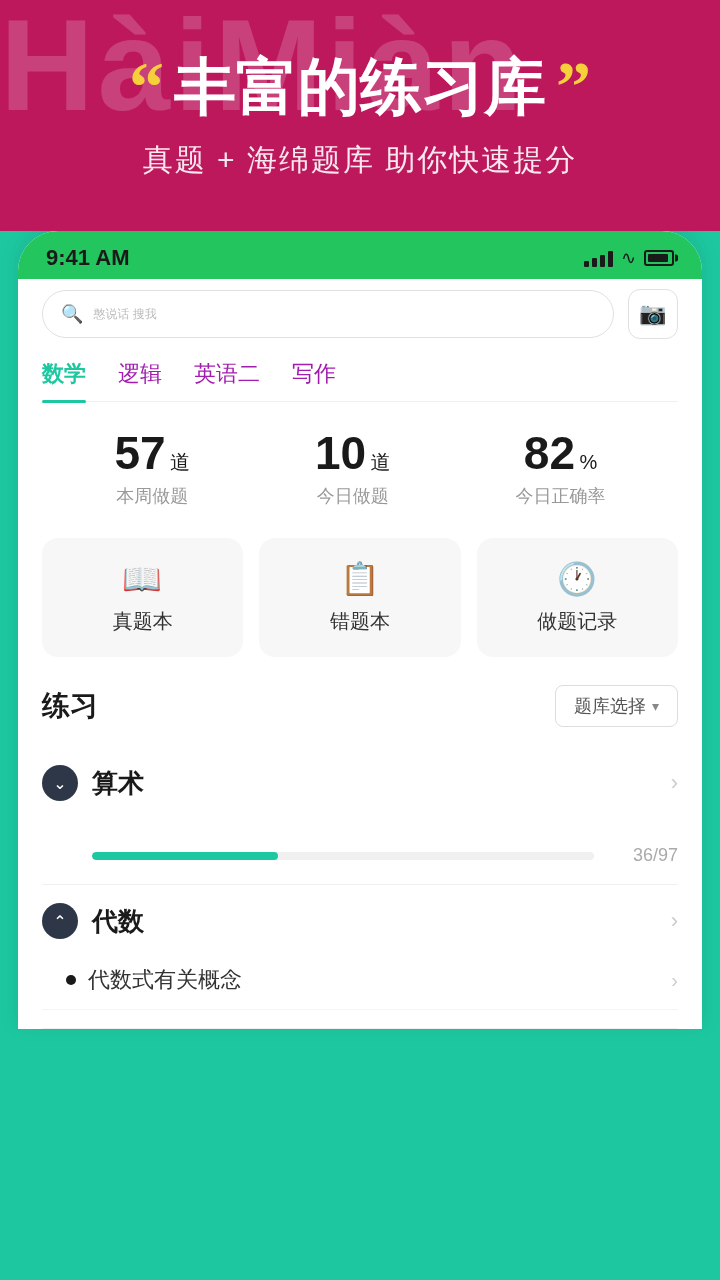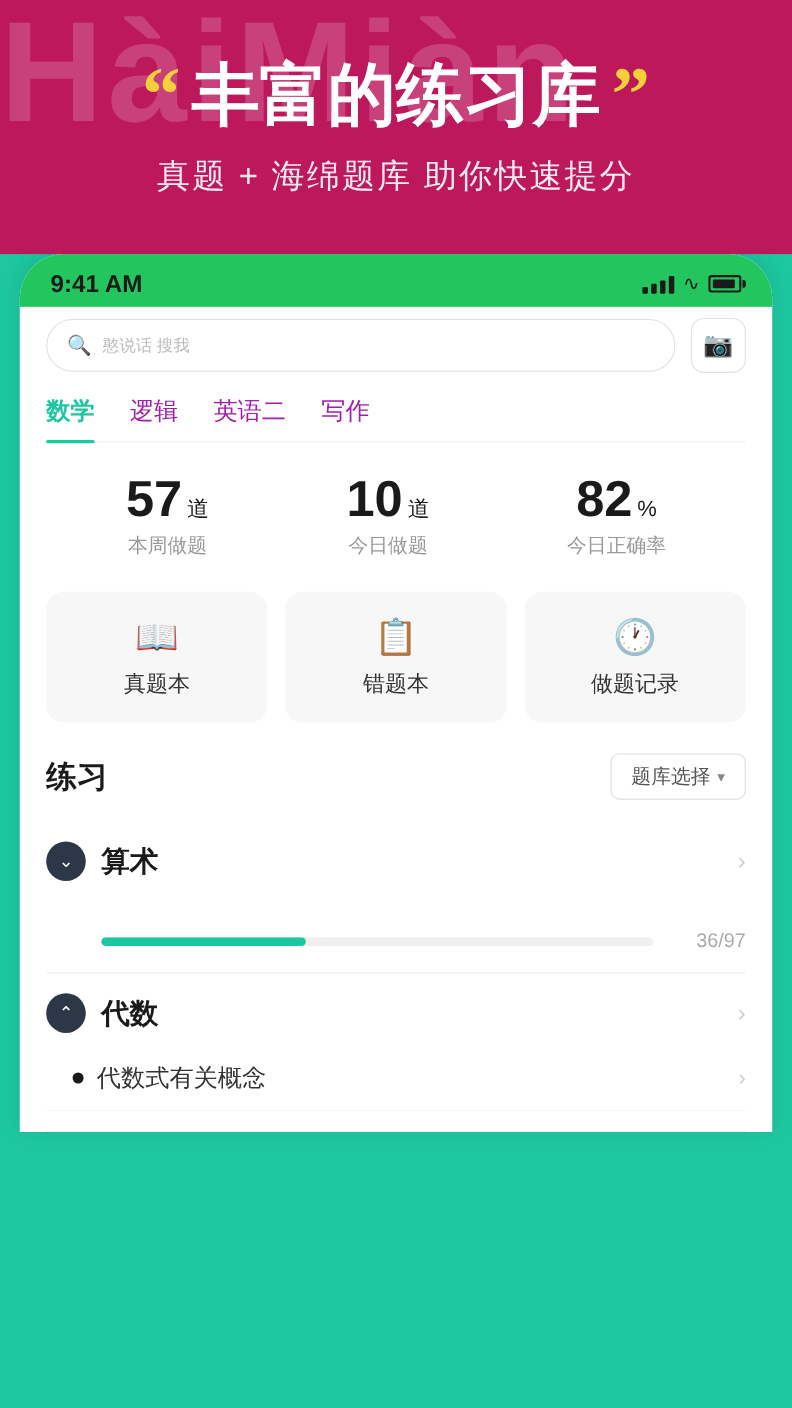--- a/index.html
+++ b/index.html
@@ -168,21 +168,21 @@
       border-radius: 50px;
       padding: 12px 18px;
     }
 
     .search-icon-inner {
       color: #bbb;
       font-size: 18px;
     }
 
     .search-placeholder {
-      font-size: 15px;
+      font-size: 12px;
       color: #bbb;
     }
 
     .camera-btn {
       width: 50px;
       height: 50px;
       display: flex;
       align-items: center;
       justify-content: center;
       border: 1.5px solid #e0e0e0;

